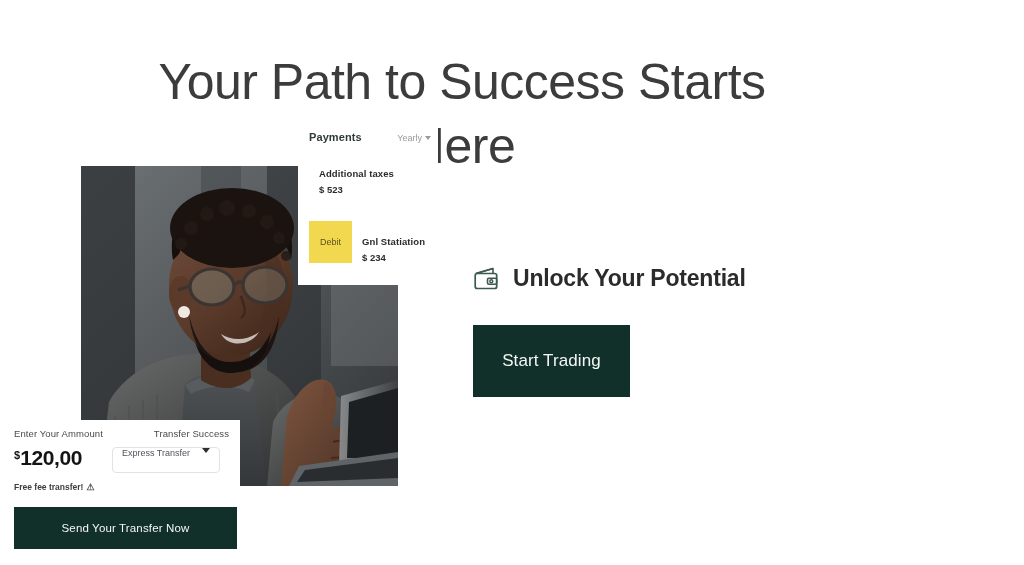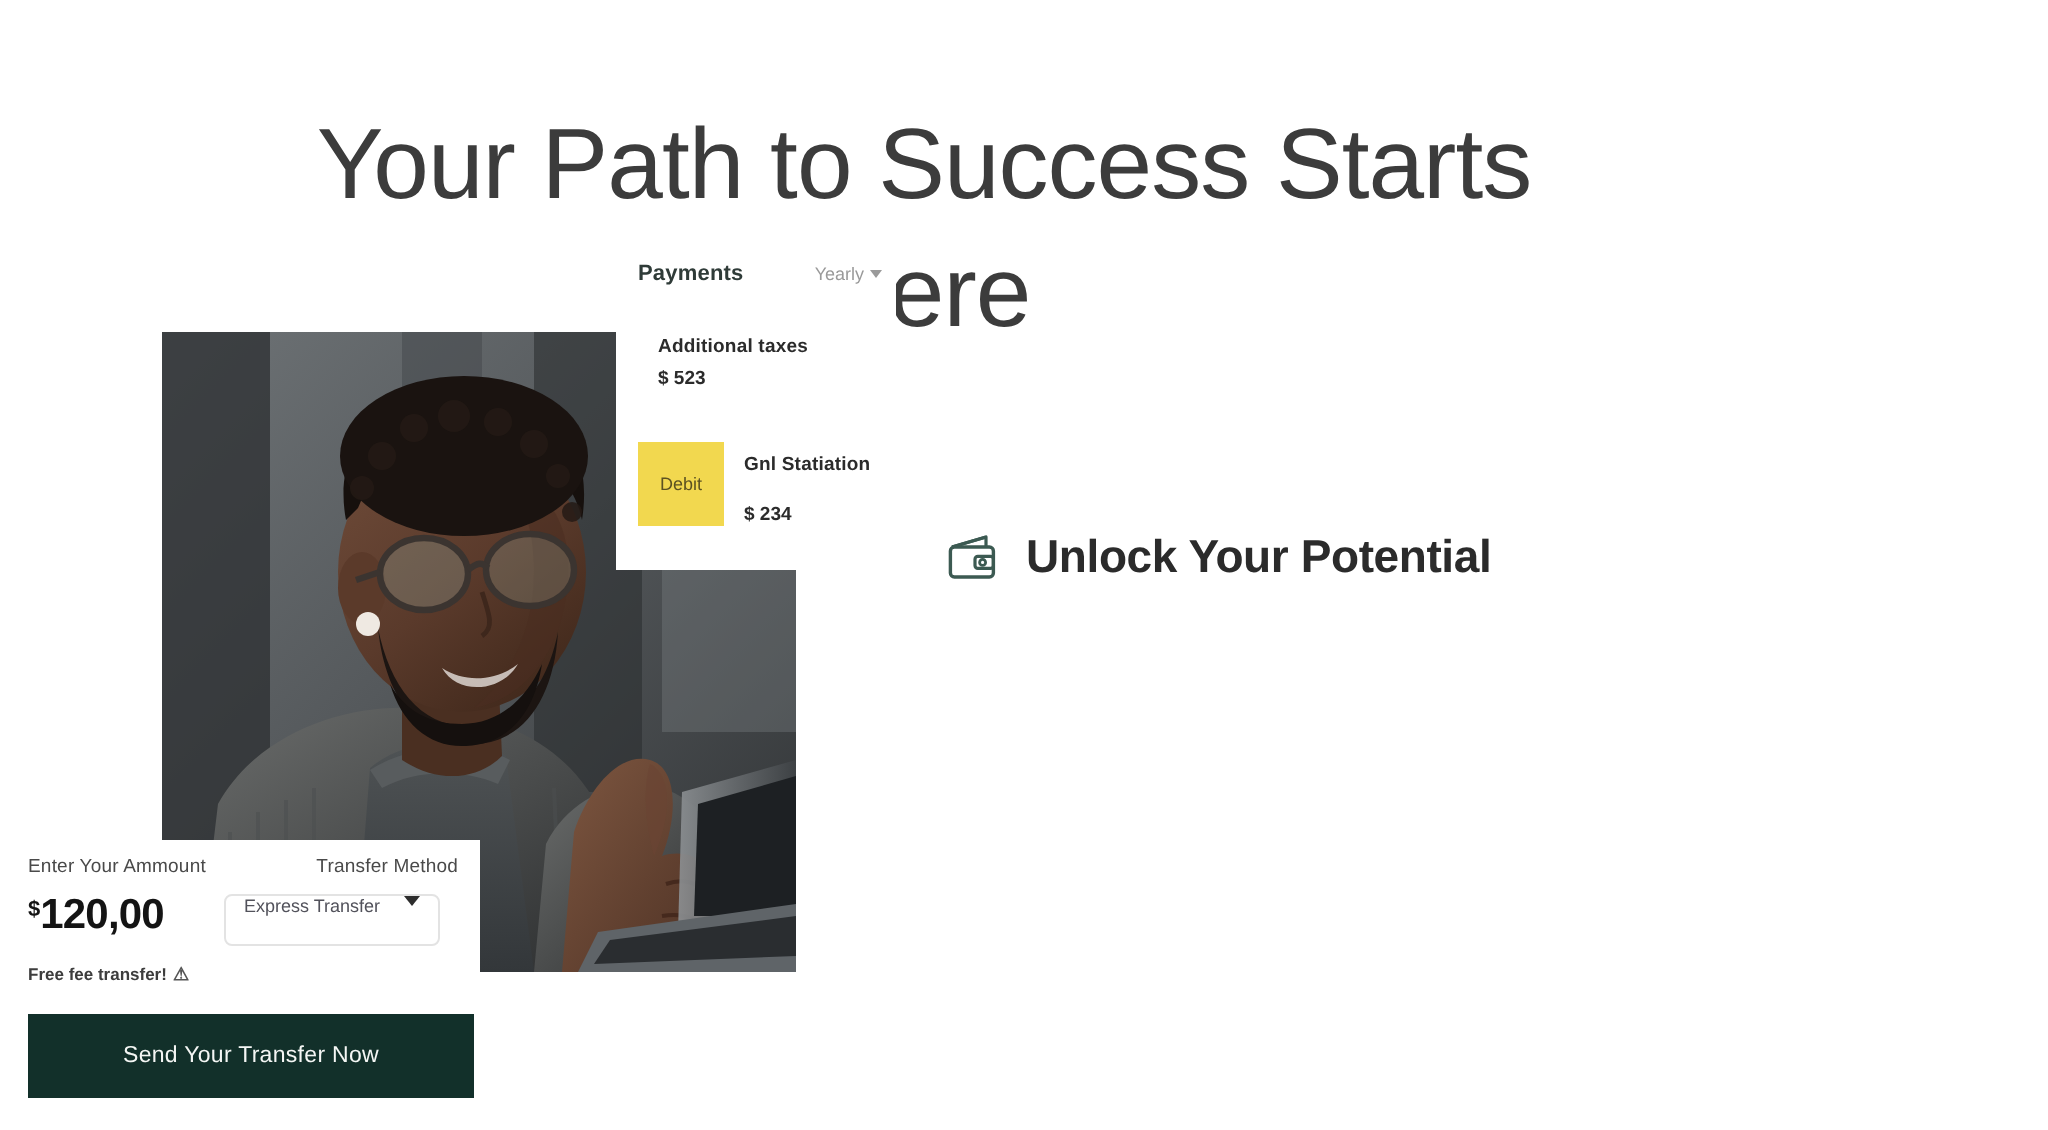--- a/index.html
+++ b/index.html
@@ -60,21 +60,20 @@
 
   
   .payments-card {
     position: absolute;
     left: 298px;
     top: 6px;
     width: 140px;
     height: 159px;
     background: #ffffff;
     z-index: 5;
-    margin-left: 10px;
   }
   .payments-head {
     position: absolute;
     left: 11px;
     top: 5px;
     width: 122px;
     display: flex;
     align-items: baseline;
     justify-content: space-between;
   }
@@ -123,21 +122,21 @@
   }
   .swatch.debit {
     height: 42px;
     background: #f2d84f;
     color: #5c5222;
   }
   .pay-meta {
     padding-left: 10px;
     display: flex;
     flex-direction: column;
-    justify-content: space-between;
+    justify-content: flex-end;
     padding-top: 13px;
   }
   .pay-row.debit .pay-meta { padding-top: 6px; }
   .pay-label {
     font-size: 9.5px;
     font-weight: 700;
     color: #2b2b2b;
     letter-spacing: 0.1px;
     white-space: nowrap;
   }
@@ -422,21 +421,21 @@
         <div class="pay-meta">
           <span class="pay-label">Gnl Statiation</span>
           <span class="pay-value">$ 234</span>
         </div>
       </div>
     </div>
 
     <div class="transfer-card">
       <div class="tf-labels">
         <span class="tf-label">Enter Your Ammount</span>
-        <span class="tf-label">Transfer Method</span>
+        <span class="tf-label">Transfer Success</span>
       </div>
 
       <div class="tf-amount">
         <span class="tf-currency">$</span>
         <span class="tf-number">120,00</span>
       </div>
 
       <div class="tf-select">
         <span class="tf-select-value">Express Transfer</span>
         <span class="caret-sel"></span>
@@ -460,15 +459,16 @@
           <path d="M3 7.5 L20 2.5" fill="none" stroke="#3c5a52" stroke-width="1.6"></path>
           <rect x="2.2" y="7.5" width="21.5" height="15" rx="2" fill="none" stroke="#3c5a52" stroke-width="1.7"></rect>
           <rect x="14.5" y="12.2" width="9.2" height="6" rx="1.4" fill="none" stroke="#3c5a52" stroke-width="1.6"></rect>
           <circle cx="18.3" cy="15.2" r="1.5" fill="none" stroke="#3c5a52" stroke-width="1.4"></circle>
         </svg>
       </span>
       <span class="feature-title">Unlock Your Potential</span>
     </div>
 
 
+    <button class="cta-btn">Start Trading</button>
   </div>
 
 </div>
 
 </body></html>

